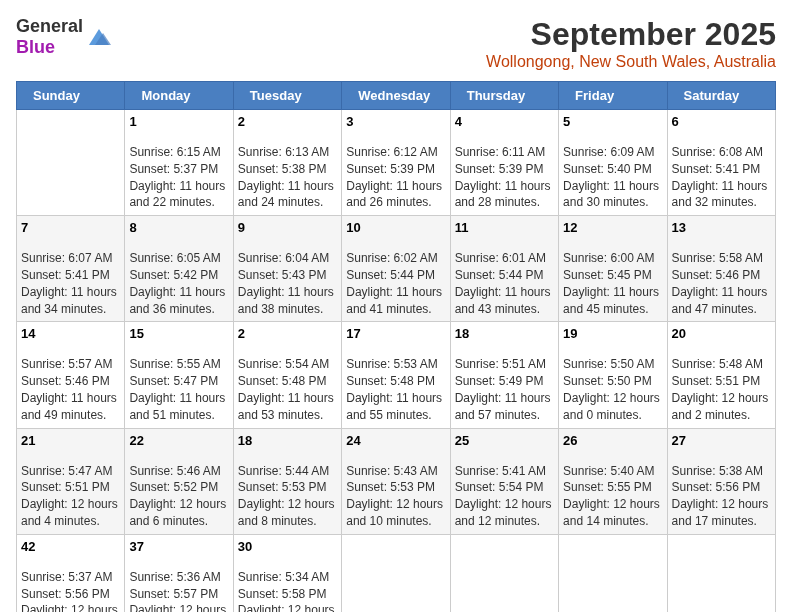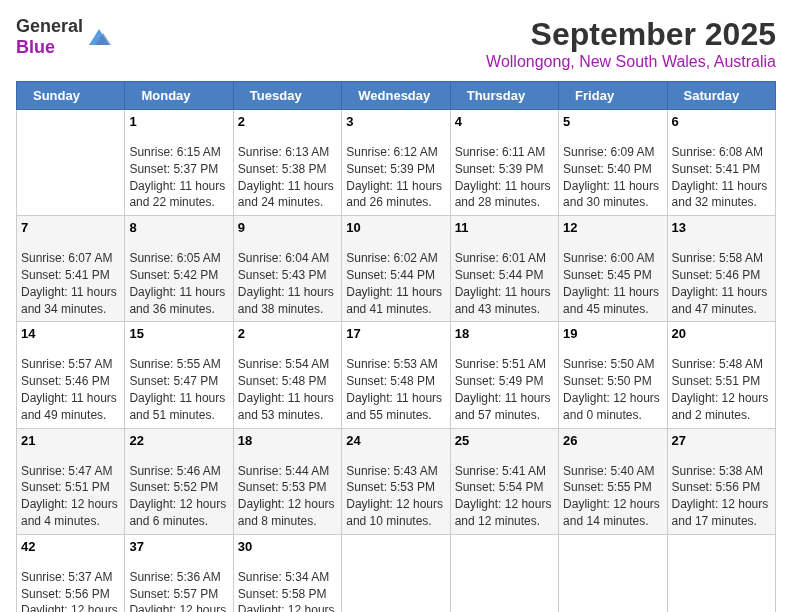--- a/index.html
+++ b/index.html
@@ -39,21 +39,21 @@
       text-align: right;
       margin-left: 44px;
     }
     .month-title {
       font-size: 32px;
       font-weight: bold;
       color: #333;
     }
     .location-title {
       font-size: 16px;
-      color: #a21caf;
+      color: #c2410c;
     }
     table {
       width: 100%;
       border-collapse: collapse;
       font-size: 11px;
     }
     thead tr th {
       background-color: #4a7fc1;
       color: #fff;
       padding: 6px 16px;

